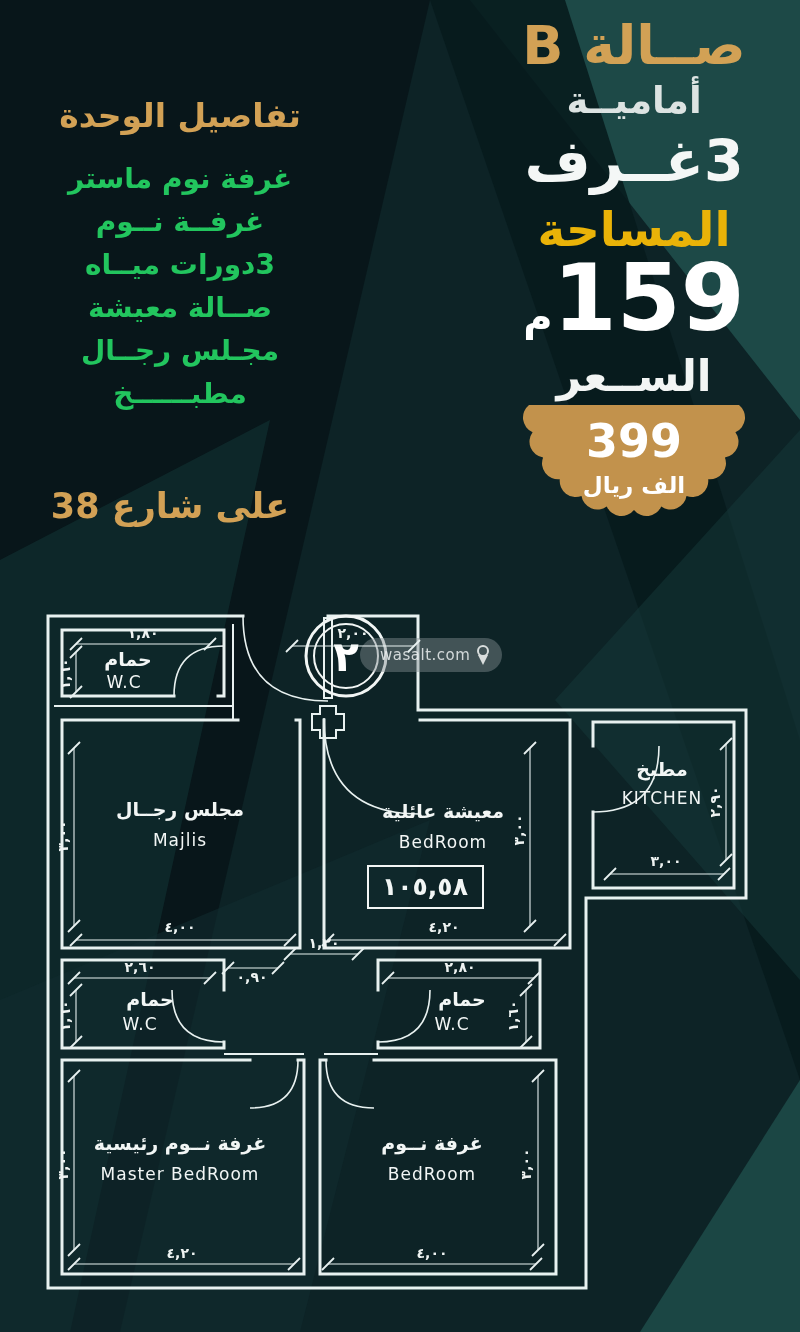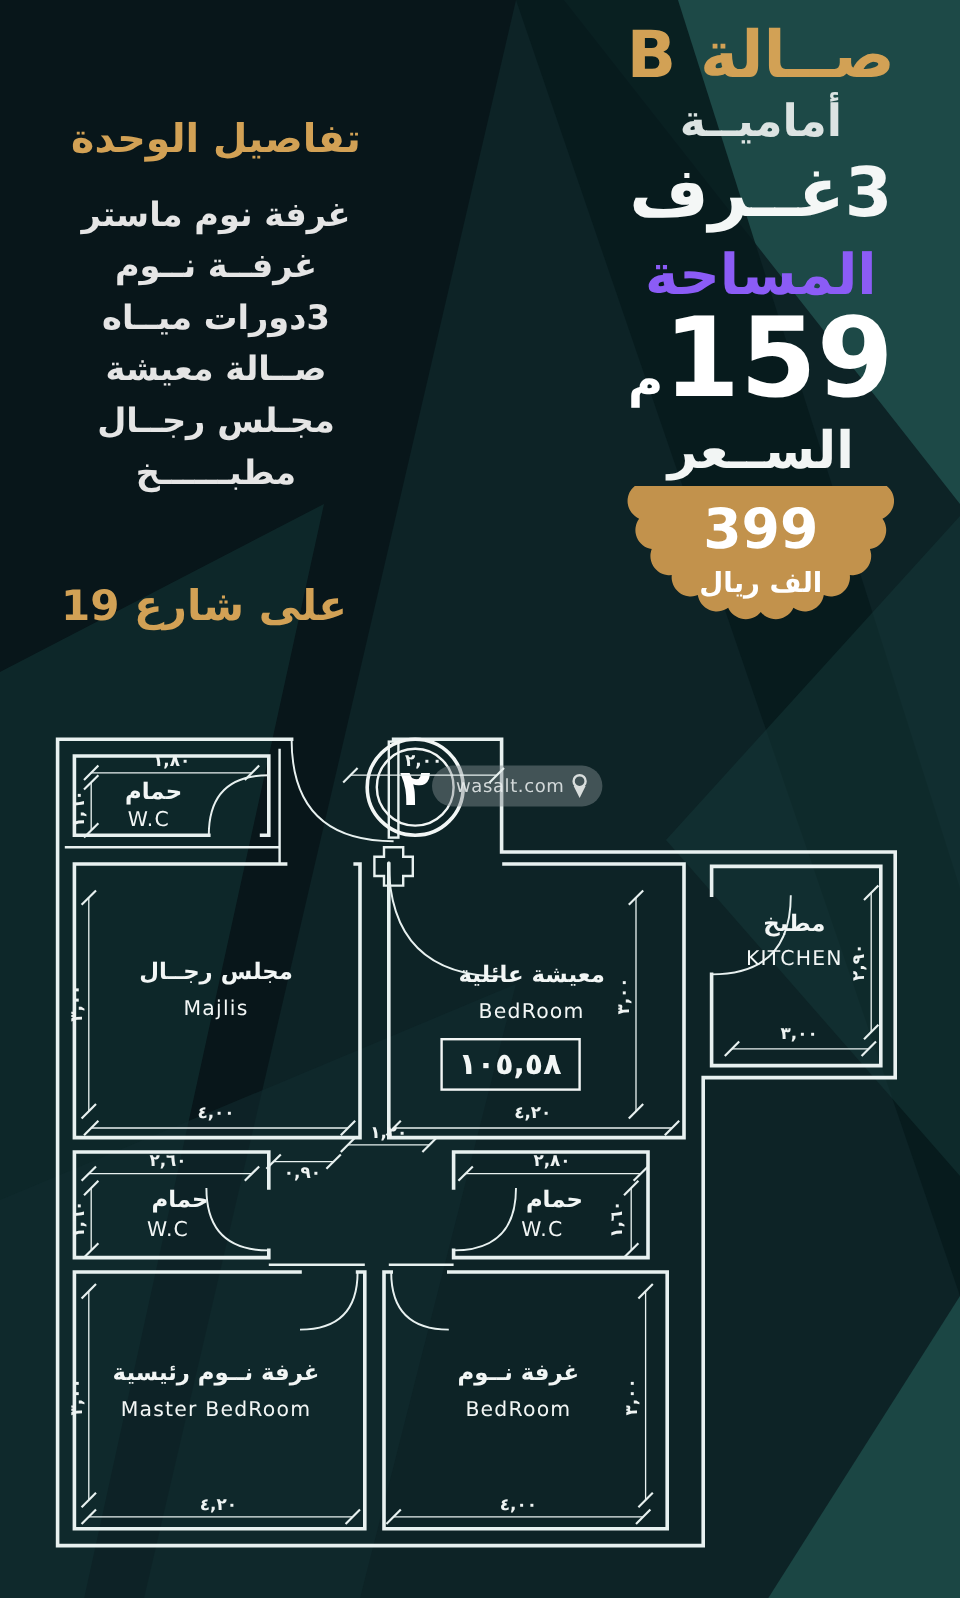--- a/index.html
+++ b/index.html
@@ -8,30 +8,30 @@
   .bg{position:absolute;inset:0;z-index:0;}
   .plan{position:absolute;left:28px;top:598px;z-index:1;}
   .hdr-right{position:absolute;top:14px;right:16px;width:300px;z-index:2;
              text-align:center;direction:rtl;}
   .hdr-left{position:absolute;top:48px;left:20px;width:320px;z-index:2;
             text-align:center;direction:rtl;}
   .gold{color:#d2a155;}
   .model{font-size:54px;font-weight:bold;letter-spacing:1px;}
   .orient{font-size:37px;font-weight:bold;color:#dce3e2;margin-top:2px;}
   .roomsct{font-size:57px;font-weight:bold;color:#f4f7f6;margin-top:6px;}
-  .arealab{font-size:47px;font-weight:bold;color:#8b5cf6;margin-top:8px;}
+  .arealab{font-size:47px;font-weight:bold;color:#eab308;margin-top:8px;}
   .areaval{color:#ffffff;margin-top:-4px;line-height:1;}
   .areaval .num{font-size:92px;font-weight:bold;}
   .areaval .unit{font-size:40px;font-weight:bold;}
   .pricelab{font-size:43px;font-weight:bold;color:#f2f5f4;margin-top:6px;}
   .badge{margin-top:4px;}
   .badge-num{font-size:46px;font-weight:bold;fill:#ffffff;}
   .badge-unit{font-size:23px;font-weight:bold;fill:#ffffff;}
   .details-title{font-size:33px;font-weight:bold;margin-bottom:22px;margin-top:48px;}
-  .detail-item{font-size:28px;font-weight:bold;color:#e5e5e5;line-height:43px;}
+  .detail-item{font-size:28px;font-weight:bold;color:#22c55e;line-height:43px;}
   .street{position:absolute;top:486px;left:30px;width:280px;z-index:2;
           text-align:center;direction:rtl;font-size:35px;font-weight:bold;}
   
   .wall{fill:none;stroke:#e8f1f0;stroke-width:3;stroke-linecap:square;}
   .wall2{fill:none;stroke:#e8f1f0;stroke-width:2;}
   .arc{fill:none;stroke:#e8f1f0;stroke-width:1.6;}
   .dimline{stroke:#e8f1f0;stroke-width:1.1;}
   .dimtick{stroke:#e8f1f0;stroke-width:1.8;}
   .room-ar{fill:#f2f6f5;font-size:19px;font-weight:bold;text-anchor:middle;}
   .room-en{fill:#f2f6f5;font-size:17px;text-anchor:middle;letter-spacing:1px;}
@@ -83,21 +83,21 @@
   <div class="hdr-left">
     <div class="details-title gold">تفاصيل الوحدة</div>
     <div class="detail-item">غرفة نوم ماستر</div>
     <div class="detail-item">غرفــة نــوم</div>
     <div class="detail-item">3دورات ميــاه</div>
     <div class="detail-item">صــالة معيشة</div>
     <div class="detail-item">مجـلس رجــال</div>
     <div class="detail-item">مطبــــــخ</div>
   </div>
 
-  <div class="street gold">على شارع 19</div>
+  <div class="street gold">على شارع 38</div>
 
   <svg class="plan" width="740" height="710" viewBox="0 0 740 710">
 
     <path class="wall" d="M215,18 H20 V690 H558 V300 H718 V112 H390 V18 H300"></path>
 
     <path class="wall2" d="M205,26 V122 M26,108 H205 M196,456 H276 M296,456 H350"></path>
 
     <path class="wall" d="M146,98 H34 V32 H196 V98 H190"></path>
     <path class="wall" d="M210,122 H34 V350 H272 V122 H268"></path>
     <path class="wall" d="M296,122 V350 H542 V122 H392"></path>

